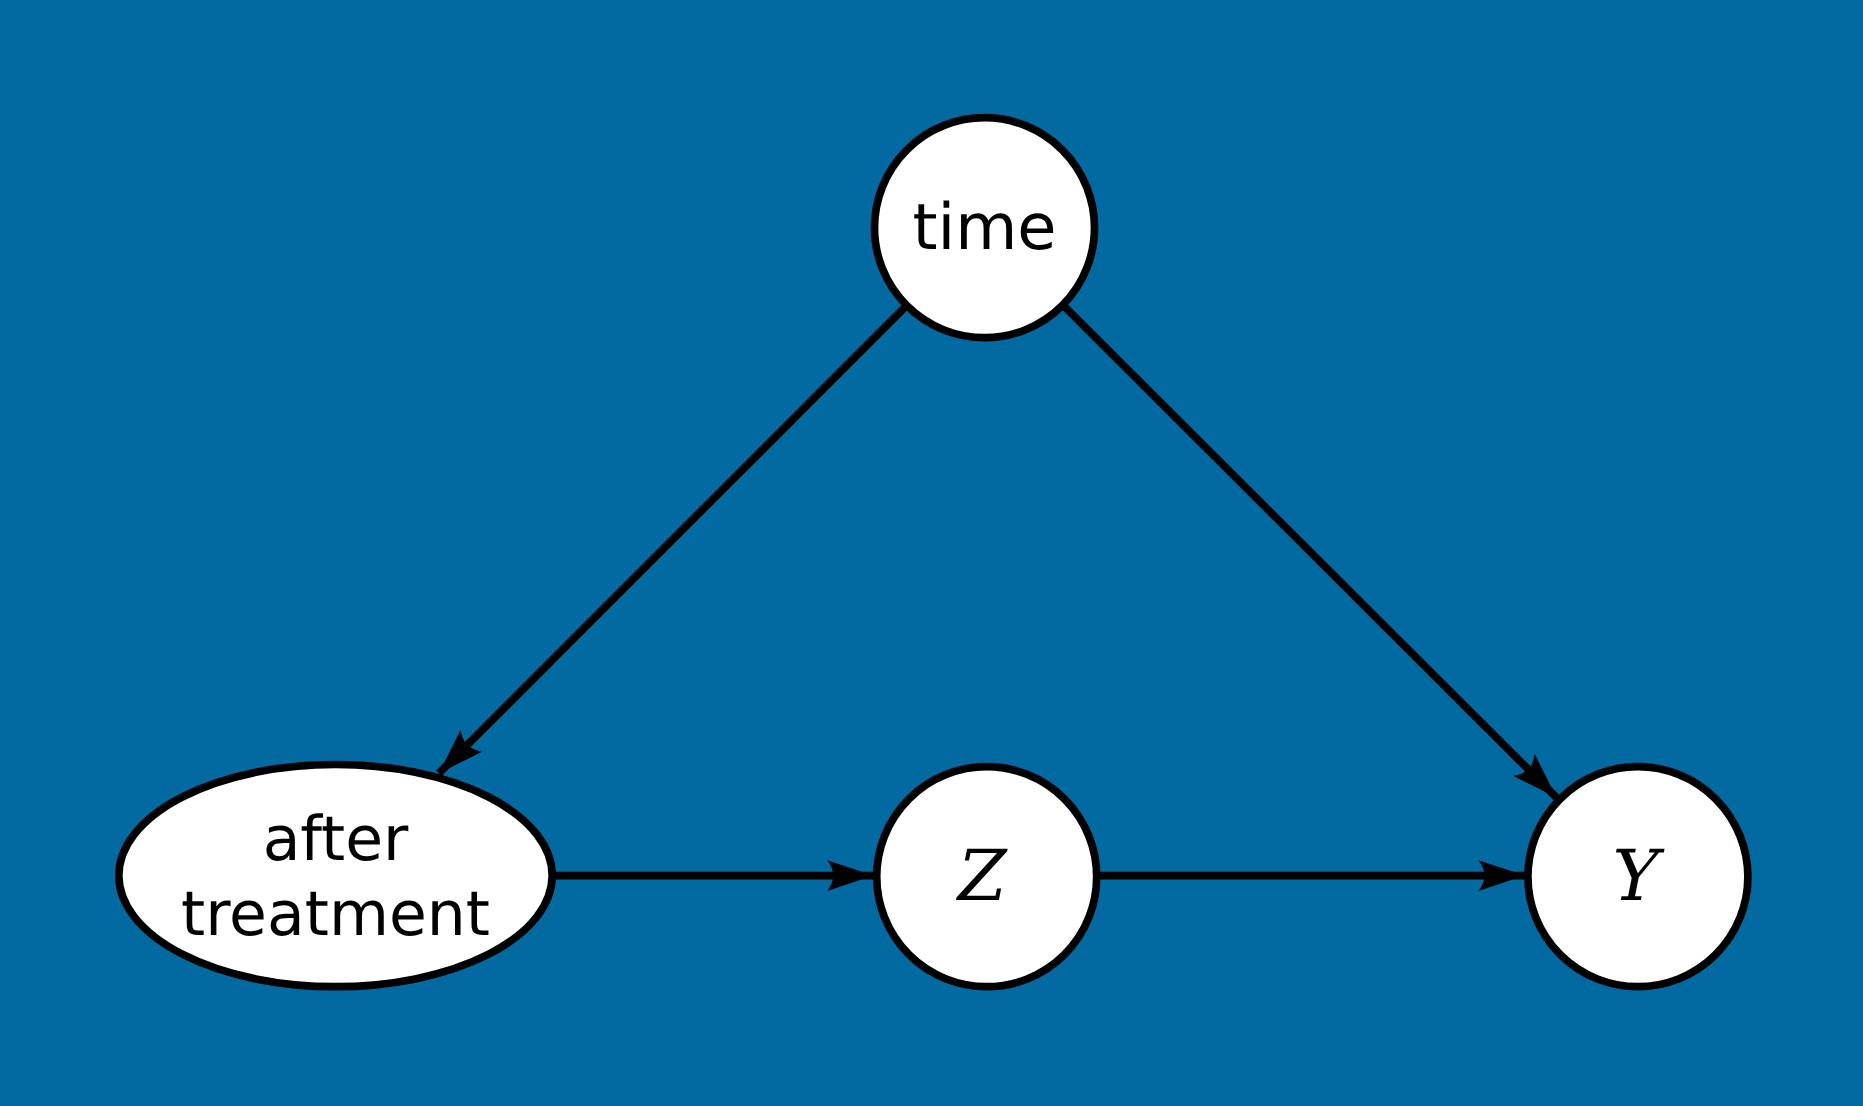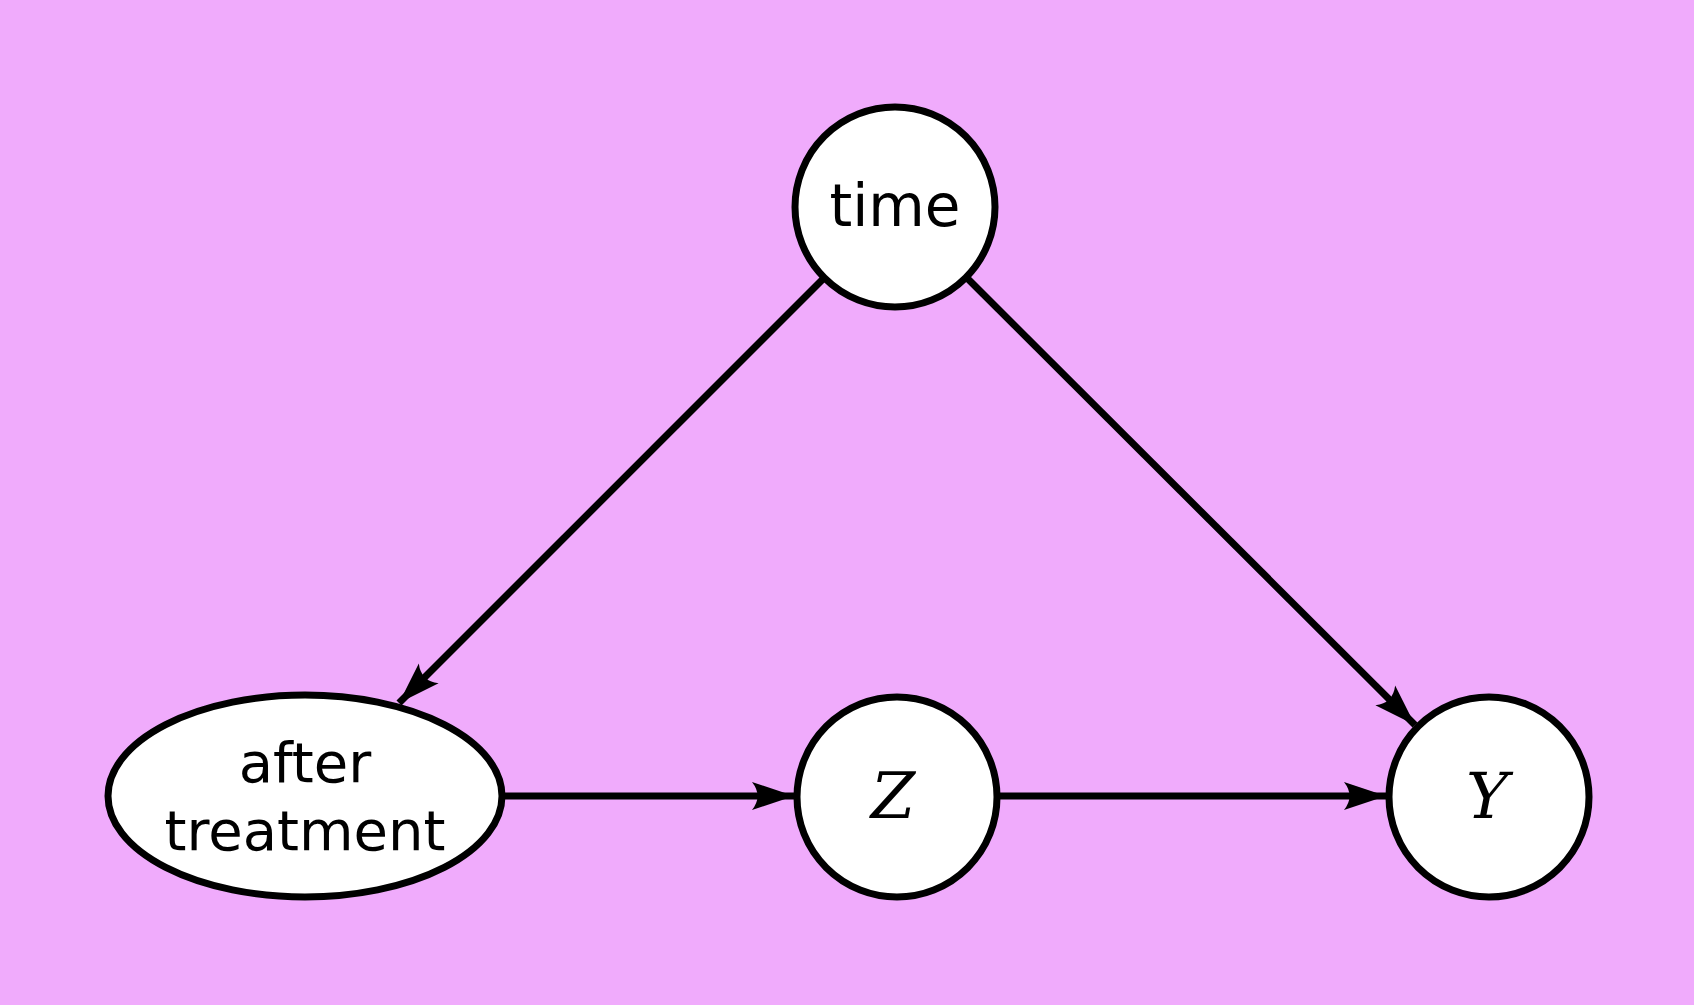--- a/index.html
+++ b/index.html
@@ -7,21 +7,21 @@
     padding: 0;
     background: #ffffff;
     width: 1694px;
     height: 1005px;
     overflow: hidden;
   }
   .canvas-wrap {
     position: relative;
     width: 1694px;
     height: 1005px;
-    background: #f0abfc;
+    background: #0369a1;
   }
   svg {
     display: block;
   }
   .node-shape {
     fill: #ffffff;
     stroke: #000000;
     stroke-width: 7;
   }
   .edge-line {

